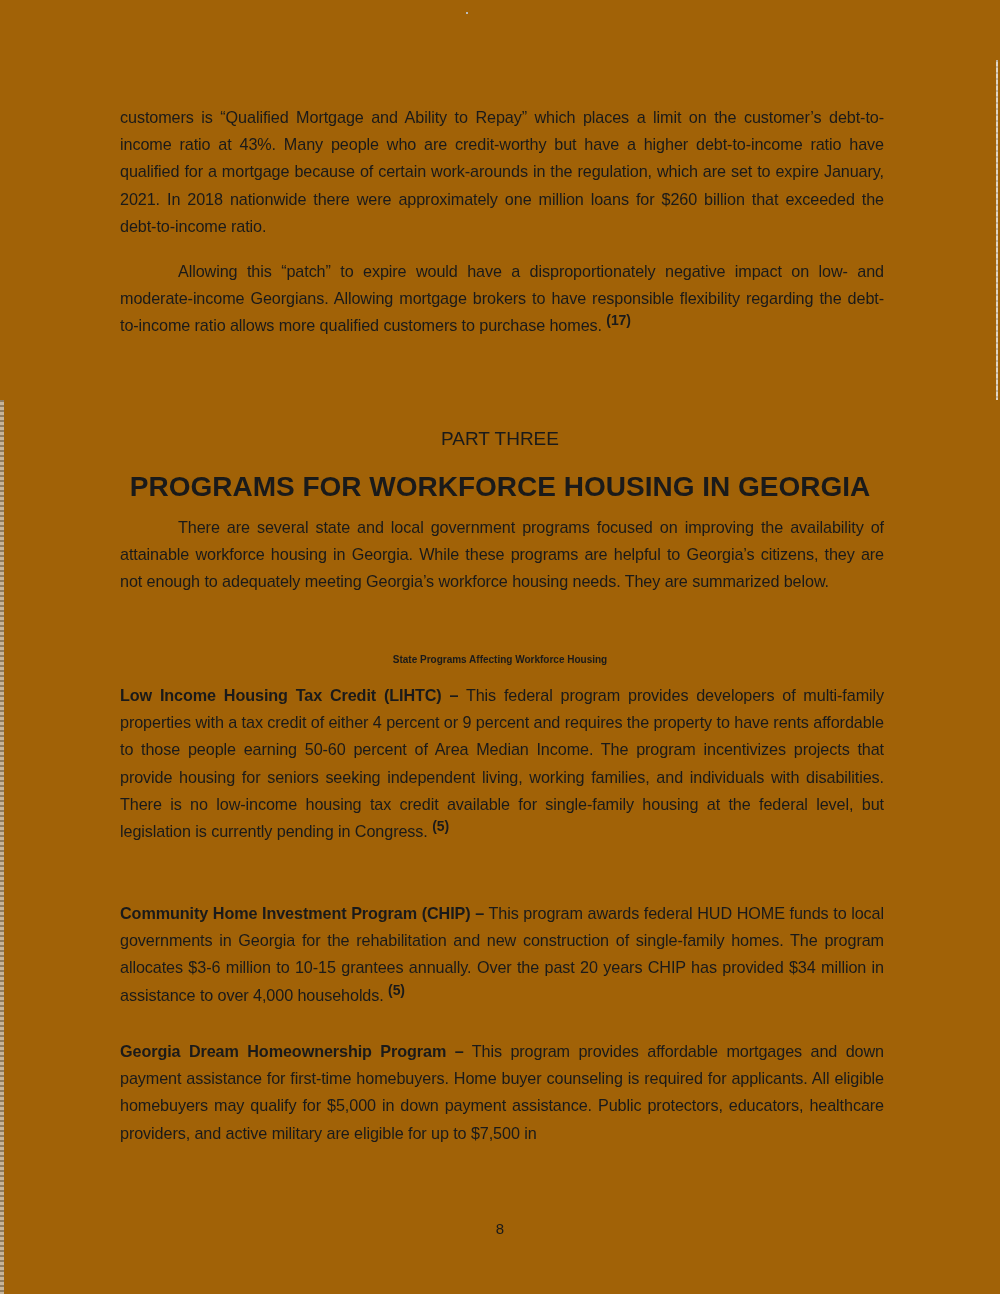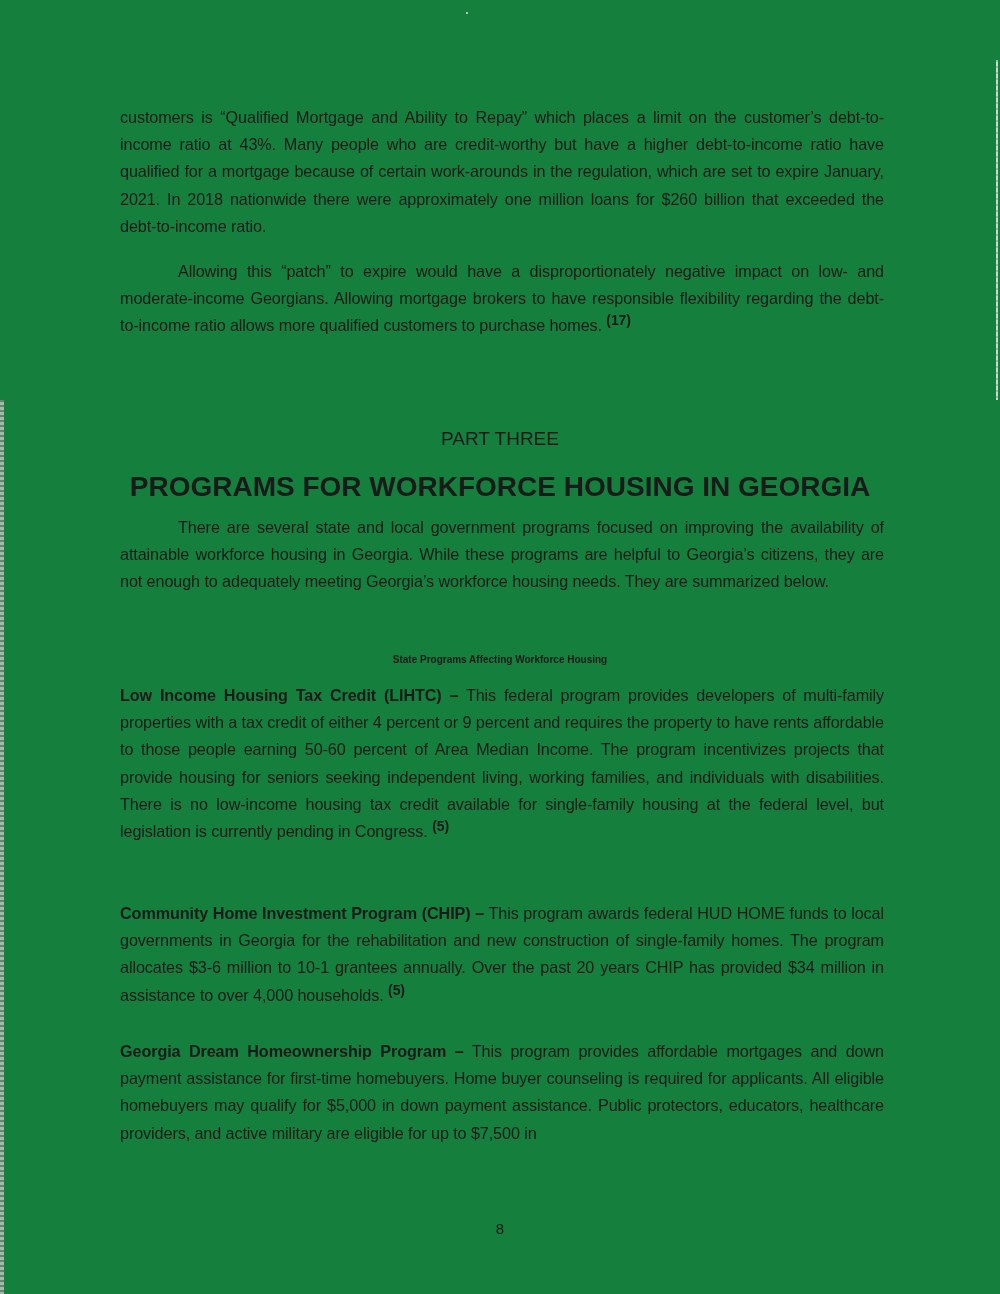--- a/index.html
+++ b/index.html
@@ -1,19 +1,19 @@
 <!DOCTYPE html>
 <html><head>
   <meta charset="utf-8">
   <style>
     html, body { margin: 0; padding: 0; background: #ffffff; }
     body { width: 1000px; height: 1294px; position: relative; overflow: hidden; }
     .page {
       position: absolute; left: 0; top: 0; width: 1000px; height: 1294px;
-      background: #15803d; color: #1a1a1a;
+      background: #a16207; color: #1a1a1a;
       font-family: "Liberation Sans", "DejaVu Sans", sans-serif;
     }
     .scan-left {
       position: absolute; left: 0; top: 400px; width: 4px; height: 894px;
       background: repeating-linear-gradient(to bottom, #8a8a8a 0px, #8a8a8a 2px, #d8d8d8 2px, #d8d8d8 5px);
       opacity: 0.7;
     }
     .scan-right {
       position: absolute; right: 2px; top: 60px; width: 2px; height: 340px;
       background: repeating-linear-gradient(to bottom, #c8c8c8 0px, #c8c8c8 2px, #f2f2f2 2px, #f2f2f2 6px);
@@ -69,21 +69,21 @@
   </p>
 
   <div class="sub-heading">State Programs Affecting Workforce Housing</div>
 
   <p class="text-block" style="top:682px; margin:0;">
     <span class="b">Low Income Housing Tax Credit (LIHTC) –</span><span> This federal program provides developers of multi-family properties with a tax credit of either 4 percent or 9 percent and requires the property to have rents affordable to those people earning 50-60 percent of Area Median Income. The program incentivizes projects that provide housing for seniors seeking independent living, working families, and individuals with disabilities. There is no low-income housing tax credit available for single-family housing at the federal level, but legislation is currently pending in Congress.</span>
     <span class="sup">(5)</span>
   </p>
 
   <p class="text-block" style="top:900px; margin:0;">
-    <span class="b">Community Home Investment Program (CHIP) –</span><span> This program awards federal HUD HOME funds to local governments in Georgia for the rehabilitation and new construction of single-family homes. The program allocates $3-6 million to 10-1 grantees annually. Over the past 20 years CHIP has provided $34 million in assistance to over 4,000 households.</span>
+    <span class="b">Community Home Investment Program (CHIP) –</span><span> This program awards federal HUD HOME funds to local governments in Georgia for the rehabilitation and new construction of single-family homes. The program allocates $3-6 million to 10-15 grantees annually. Over the past 20 years CHIP has provided $34 million in assistance to over 4,000 households.</span>
     <span class="sup">(5)</span>
   </p>
 
   <p class="text-block" style="top:1038px; margin:0;">
     <span class="b">Georgia Dream Homeownership Program –</span><span> This program provides affordable mortgages and down payment assistance for first-time homebuyers. Home buyer counseling is required for applicants. All eligible homebuyers may qualify for $5,000 in down payment assistance. Public protectors, educators, healthcare providers, and active military are eligible for up to $7,500 in</span>
   </p>
 
   <div class="page-number">8</div>
 </div>
 

